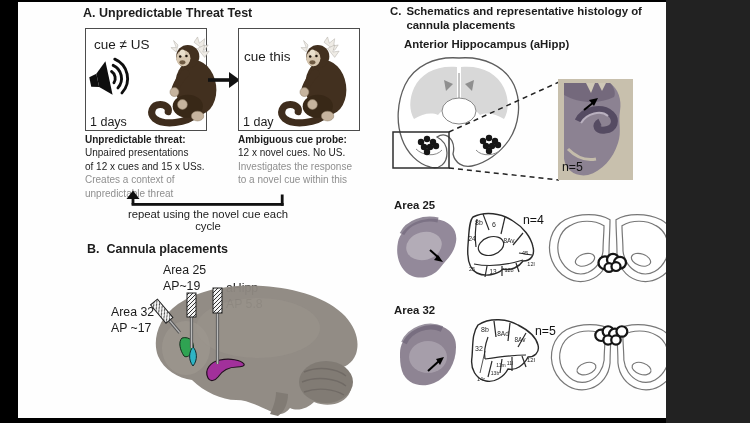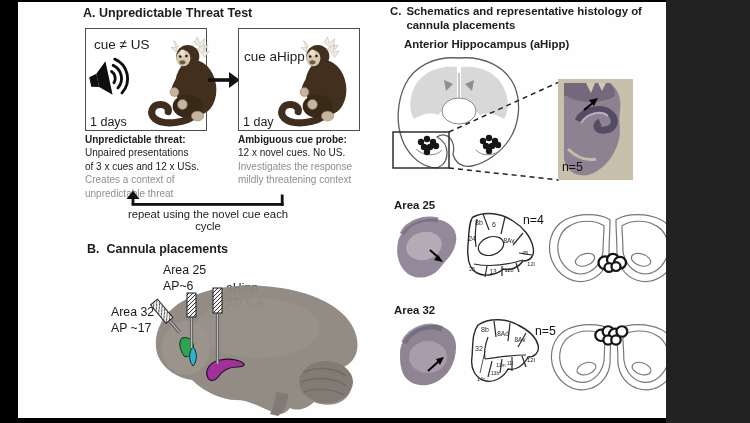--- a/index.html
+++ b/index.html
@@ -60,21 +60,21 @@
     <ellipse cx="58" cy="90" rx="7" ry="5.5" fill="#c6b49e" stroke="#8d7c66" stroke-width="0.6"></ellipse>
   </svg>
   <div class="abs dur-label" style="left:90px;top:115px;">1 days</div>
 
   <svg class="abs" style="left:208px;top:71px;" width="32" height="18" viewBox="0 0 32 18">
     <rect y="7.2" width="22" height="3.6" fill="#111"></rect>
     <polygon points="21,1 32,9 21,17" fill="#111"></polygon>
   </svg>
 
   <div class="abs box" style="left:238px;top:28px;width:120px;height:101px;"></div>
-  <div class="abs cue-label" style="left:244px;top:49px;">cue aHipp</div>
+  <div class="abs cue-label" style="left:244px;top:49px;">cue this</div>
   <svg class="abs" style="left:276px;top:32px;" width="80" height="97" viewBox="0 0 90 100">
     <path d="M56,88 C46,98 20,101 10,93 C3,87 7,77 16,77 C22,77 26,81 25,85" fill="none" stroke="#3f2d1d" stroke-width="8" stroke-linecap="round"></path>
     <ellipse cx="56" cy="58" rx="23" ry="31" fill="#42301f" transform="rotate(-8 56 58)"></ellipse>
     <ellipse cx="47" cy="79" rx="17" ry="13" fill="#382817"></ellipse>
     <path d="M44,42 C37,50 33,57 33,62" stroke="#42301f" stroke-width="9" fill="none" stroke-linecap="round"></path>
     <circle cx="47" cy="23" r="13" fill="#42301f"></circle>
     <path d="M54,7 L58,1 L60,8 L66,3 L65,11 L70,10 L66,16 Z" fill="#efece6" stroke="#a9a49c" stroke-width="0.5"></path>
     <path d="M58,14 L66,10 L64,18 L71,17 L66,24 Z" fill="#efece6" stroke="#a9a49c" stroke-width="0.5"></path>
     <path d="M36,10 L31,5 L34,13 L28,13 L34,18 Z" fill="#efece6" stroke="#a9a49c" stroke-width="0.5"></path>
     <ellipse cx="42" cy="25" rx="8" ry="9" fill="#d7c7b0"></ellipse>
@@ -84,47 +84,47 @@
     <ellipse cx="41" cy="29.5" rx="3.4" ry="2.4" fill="#6f5a42"></ellipse>
     <circle cx="32" cy="63" r="5" fill="#c6b49e" stroke="#8d7c66" stroke-width="0.6"></circle>
     <circle cx="41" cy="77" r="5.5" fill="#c6b49e" stroke="#8d7c66" stroke-width="0.6"></circle>
     <ellipse cx="58" cy="90" rx="7" ry="5.5" fill="#c6b49e" stroke="#8d7c66" stroke-width="0.6"></ellipse>
   </svg>
   <div class="abs dur-label" style="left:243px;top:115px;">1 day</div>
 
   <div class="abs desc" style="left:85px;top:133px;width:150px;">
     <div class="hd">Unpredictable threat:</div>
     <div>Unpaired presentations</div>
-    <div>of 3 x cues and 12 x USs.</div>
+    <div>of 12 x cues and 15 x USs.</div>
     <div class="t-gray">Creates a context of</div>
     <div class="t-gray">unpredictable threat</div>
   </div>
   <div class="abs desc" style="left:238px;top:133px;width:145px;">
     <div class="hd">Ambiguous cue probe:</div>
     <div>12 x novel cues. No US.</div>
     <div class="t-gray">Investigates the response</div>
-    <div class="t-gray">mildly threatening context</div>
+    <div class="t-gray">to a novel cue within this</div>
   </div>
 
   <svg class="abs" style="left:126px;top:190px;" width="162" height="17" viewBox="0 0 162 17">
     <polygon points="0.5,9 13.5,9 7,0.5" fill="#111"></polygon>
     <rect x="5.6" y="8" width="2.8" height="6.5" fill="#111"></rect>
     <rect x="5.6" y="13" width="152" height="2.8" fill="#111"></rect>
     <rect x="154.8" y="4.5" width="2.8" height="11.3" fill="#111"></rect>
   </svg>
   <div class="abs repeat-txt" style="left:117px;top:208px;width:182px;text-align:center;">repeat using the novel cue each cycle</div>
 
   <div class="abs panel-title" style="left:87px;top:242px;">
     <span>B.</span>&nbsp;
     <span>Cannula placements</span>
   </div>
 
   <div class="abs b-label" style="left:163px;top:262px;">
     <div>Area 25</div>
-    <div>AP~6</div>
+    <div>AP~19</div>
   </div>
   <div class="abs b-label" style="left:226px;top:280px;">
     <div>aHipp</div>
     <div>AP 5.8</div>
   </div>
   <div class="abs b-label" style="left:111px;top:304px;">
     <div>Area 32</div>
     <div>AP ~17</div>
   </div>
 

